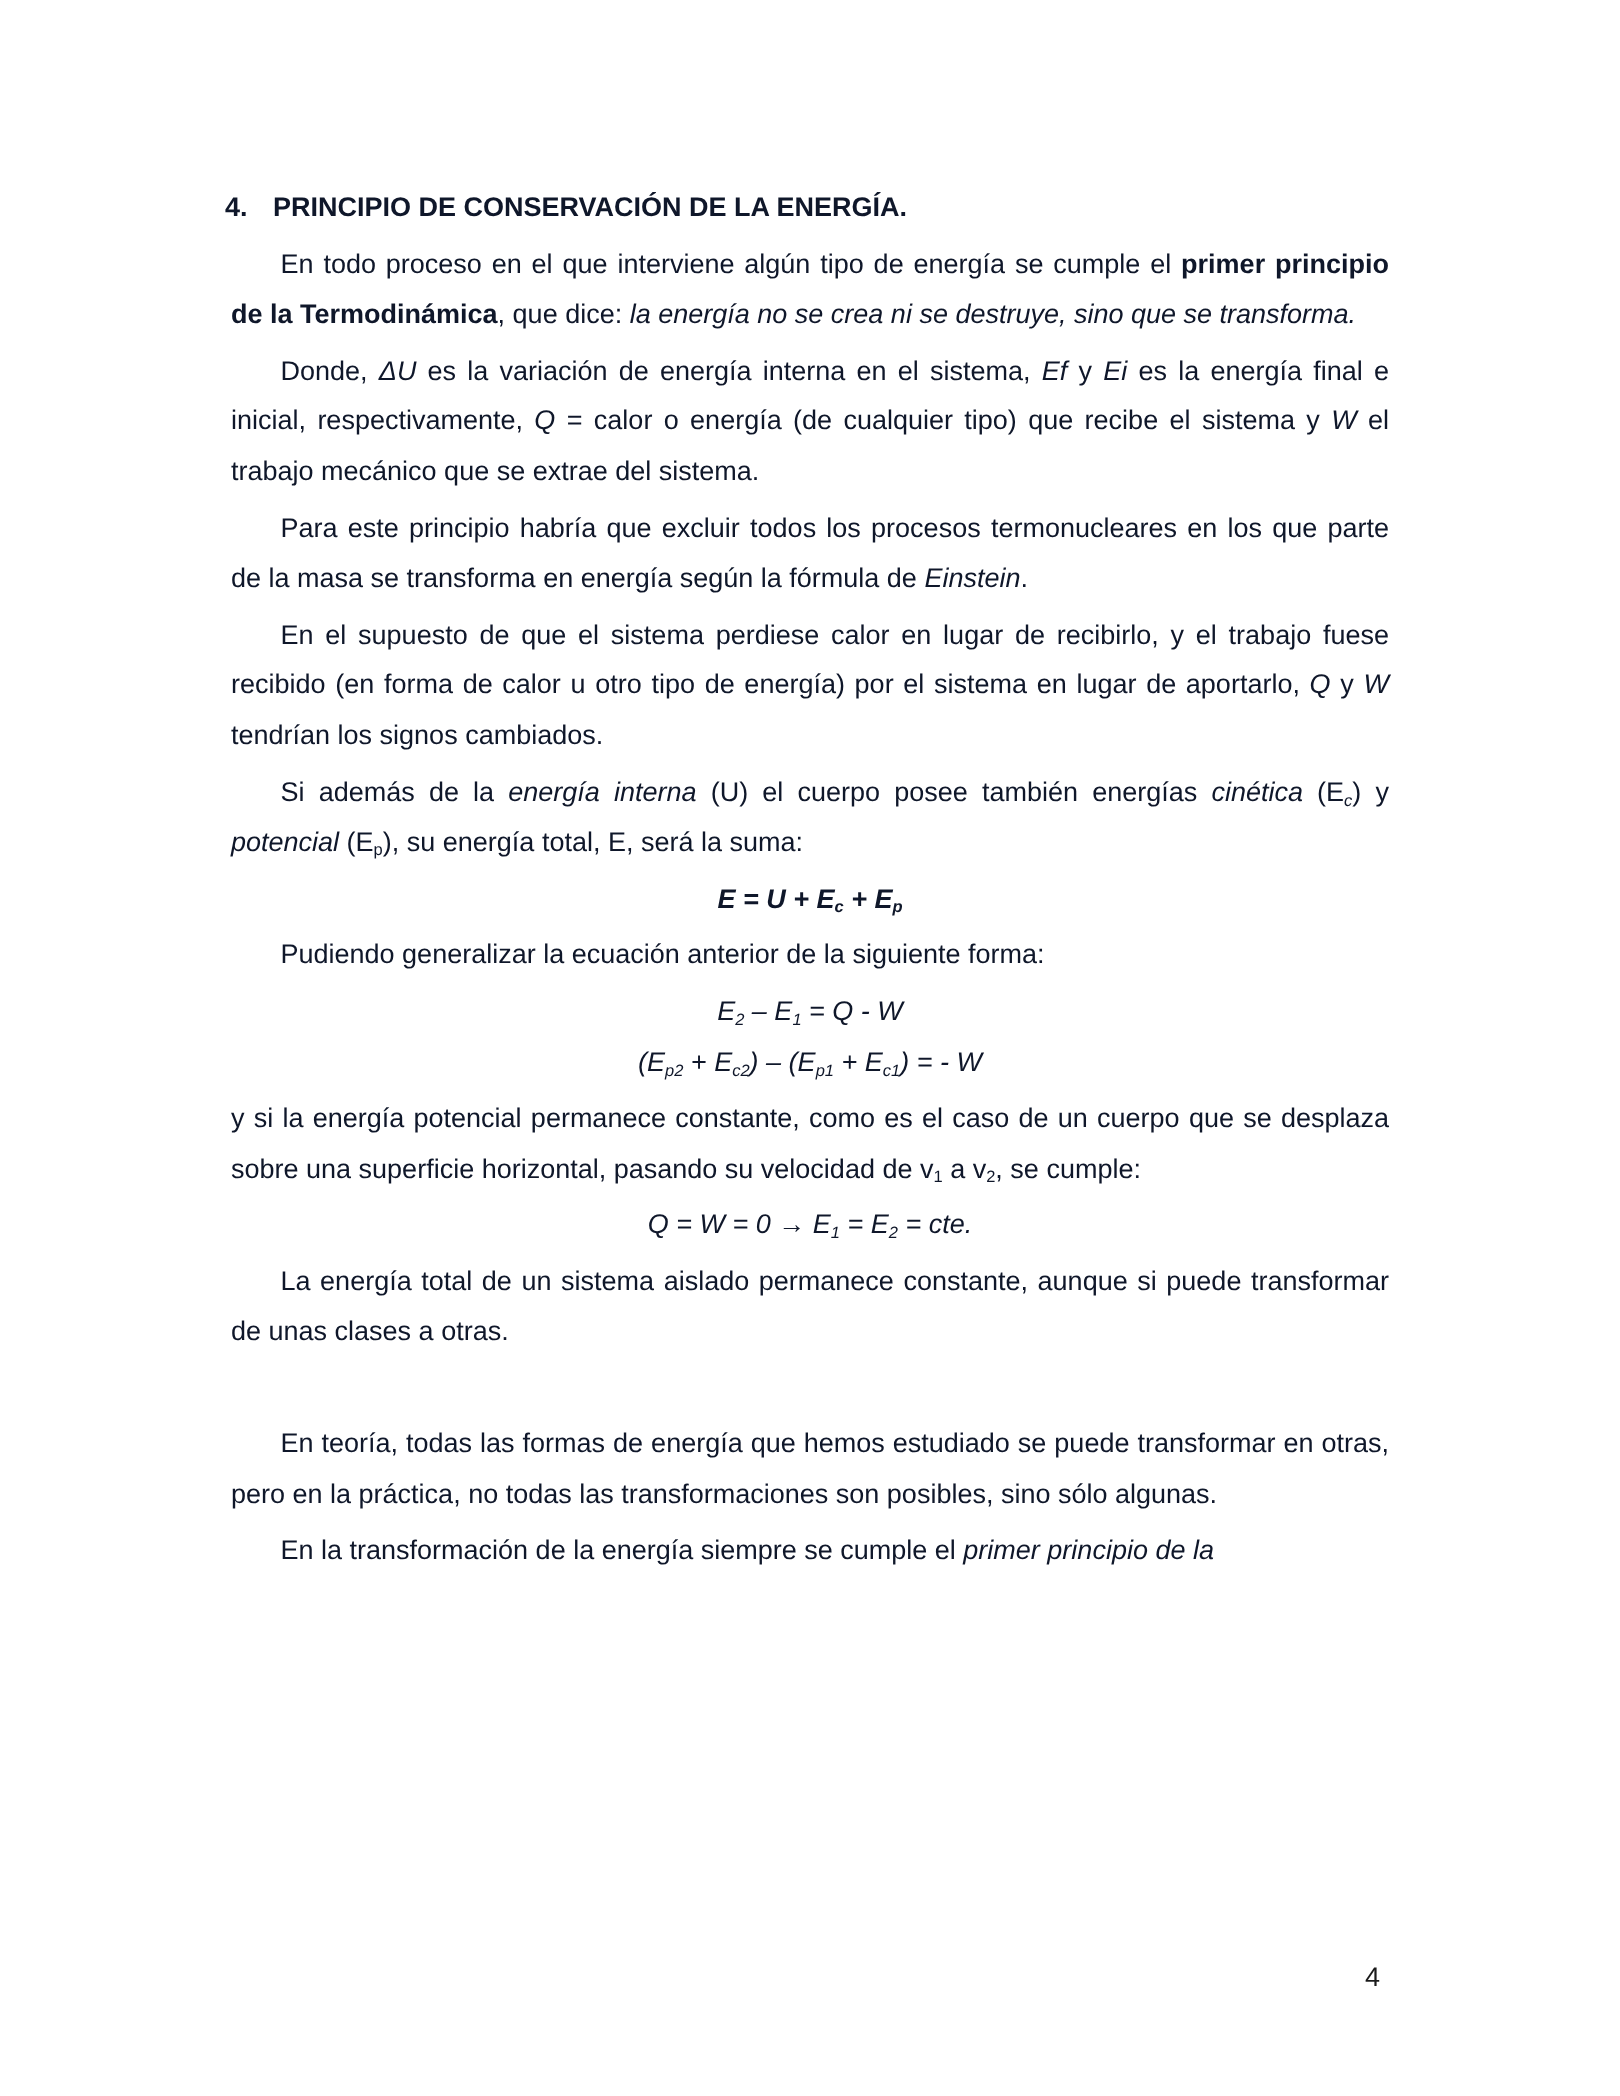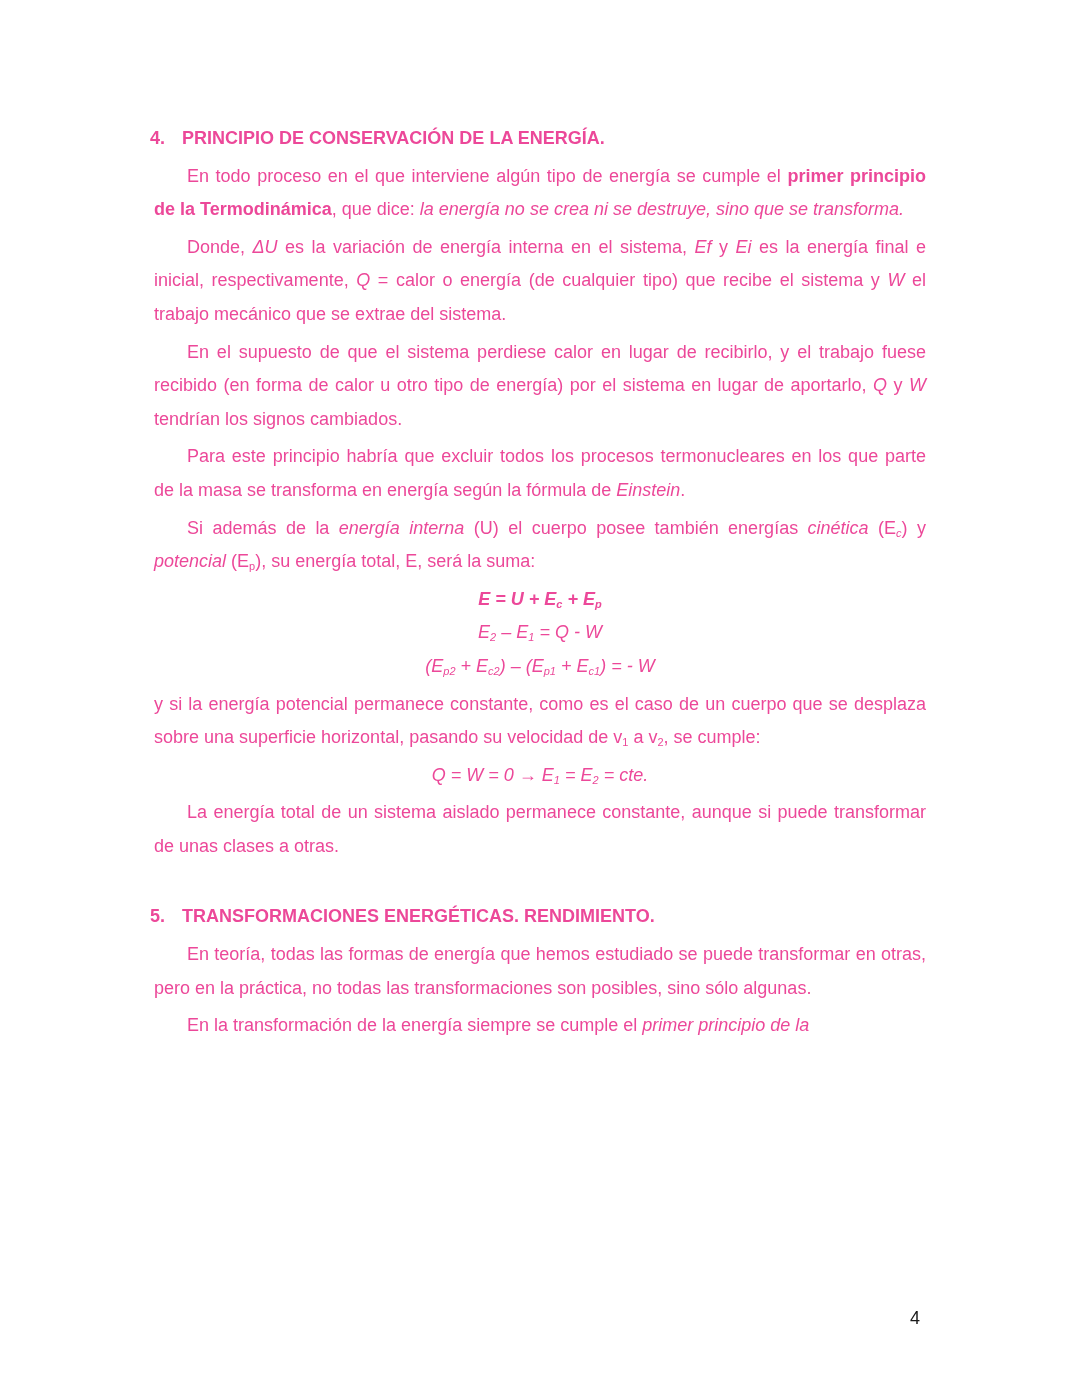--- a/index.html
+++ b/index.html
@@ -1,19 +1,19 @@
 <!DOCTYPE html>
 <html><head>
 <meta charset="utf-8">
 <style>
   html, body { margin: 0; padding: 0; background: #ffffff; }
   body { width: 1080px; height: 1397px; position: relative; overflow: hidden; }
   .page {
     position: absolute; left: 150px; top: 122px; width: 780px;
-    font-family: "Liberation Sans", sans-serif; font-size: 18px; color: #ec4899;
+    font-family: "Liberation Sans", sans-serif; font-size: 18px; color: #0f172a;
     line-height: 33.6px;
   }
   .h { font-weight: bold; margin: 0; }
   .h .num { display: inline-block; width: 32px; }
   .p { margin: 4px; text-align: justify; text-indent: 33px; }
   .p.noindent { text-indent: 0; }
   .eq { margin: 0; text-align: center; }
   .eq.bold { font-weight: bold; }
   .gap { height: 33px; }
   b { font-weight: bold; }
@@ -26,45 +26,45 @@
 
 <div class="page">
 
   <p class="h"><span class="num">4.</span><span>PRINCIPIO DE CONSERVACIÓN DE LA ENERGÍA.</span></p>
 
   <p class="p"><span>En todo proceso en el que interviene algún tipo de energía se cumple el </span><b>primer principio de la Termodinámica</b><span>, que dice: </span><i>la energía no se crea ni se destruye, sino que se transforma.</i></p>
 
 
   <p class="p"><span>Donde, </span><i>ΔU</i><span> es la variación de energía interna en el sistema, </span><i>Ef</i><span>  y </span><i>Ei</i><span> es la energía final e inicial, respectivamente, </span><i>Q</i><span> = calor o energía (de cualquier tipo) que recibe el sistema y </span><i>W</i><span>  el trabajo mecánico que se extrae del sistema.</span></p>
 
+  <p class="p"><span>Para este principio habría que excluir todos los procesos termonucleares en los que parte de la masa se transforma en energía según la fórmula de </span><i>Einstein</i><span>.</span></p>
+
   <p class="p"><span>En el supuesto de que el sistema perdiese calor en lugar de recibirlo, y el trabajo fuese recibido (en forma de calor u otro tipo de energía) por el sistema en lugar de aportarlo, </span><i>Q</i><span> y </span><i>W</i><span> tendrían los signos cambiados.</span></p>
-
-  <p class="p"><span>Para este principio habría que excluir todos los procesos termonucleares en los que parte de la masa se transforma en energía según la fórmula de </span><i>Einstein</i><span>.</span></p>
 
   <p class="p"><span>Si además de la </span><i>energía interna</i><span> (U) el cuerpo posee también energías </span><i>cinética</i><span> (E</span><sub><i>c</i></sub><span>) y </span><i>potencial</i><span> (E</span><sub>p</sub><span>), su energía total, E, será la suma:</span></p>
 
   <p class="eq bold"><i><span>E = U + E</span><sub>c</sub><span> + E</span><sub>p</sub></i></p>
 
+  <p class="p">Pudiendo generalizar la ecuación anterior de la siguiente forma:</p>
 
   <p class="eq"><i><span>E</span><sub>2</sub><span> – E</span><sub>1</sub><span> = Q - W</span></i></p>
 
 
   <p class="eq"><i><span>(E</span><sub>p2</sub><span> + E</span><sub>c2</sub><span>) – (E</span><sub>p1</sub><span> + E</span><sub>c1</sub><span>) = - W</span></i></p>
 
   <p class="p noindent"><span>y si la energía potencial permanece constante, como es el caso de un cuerpo que se desplaza sobre una superficie horizontal, pasando su velocidad de v</span><sub>1</sub><span> a v</span><sub>2</sub><span>, se cumple:</span></p>
 
 
 
   <p class="eq"><i><span>Q = W = 0 → E</span><sub>1</sub><span> = E</span><sub>2</sub><span> = cte.</span></i></p>
 
   <p class="p">La energía total de un sistema aislado permanece constante, aunque si puede transformar de unas clases a otras.</p>
 
   <div class="gap"></div>
 
-  <p class="h"><span class="num">5.</span><span>TRANSFORMACIONES ENERGÉTICAS. RENDIMIENTO.</span></p>
 
   <p class="p">En teoría, todas las formas de energía que hemos estudiado se puede transformar en otras, pero en la práctica, no todas las transformaciones son posibles, sino sólo algunas.</p>
 
   <p class="p"><span>En la transformación de la energía siempre se cumple el </span><i>primer principio de la</i></p>
 
 </div>
 
 <div class="pageno">4</div>
 
 </body></html>

